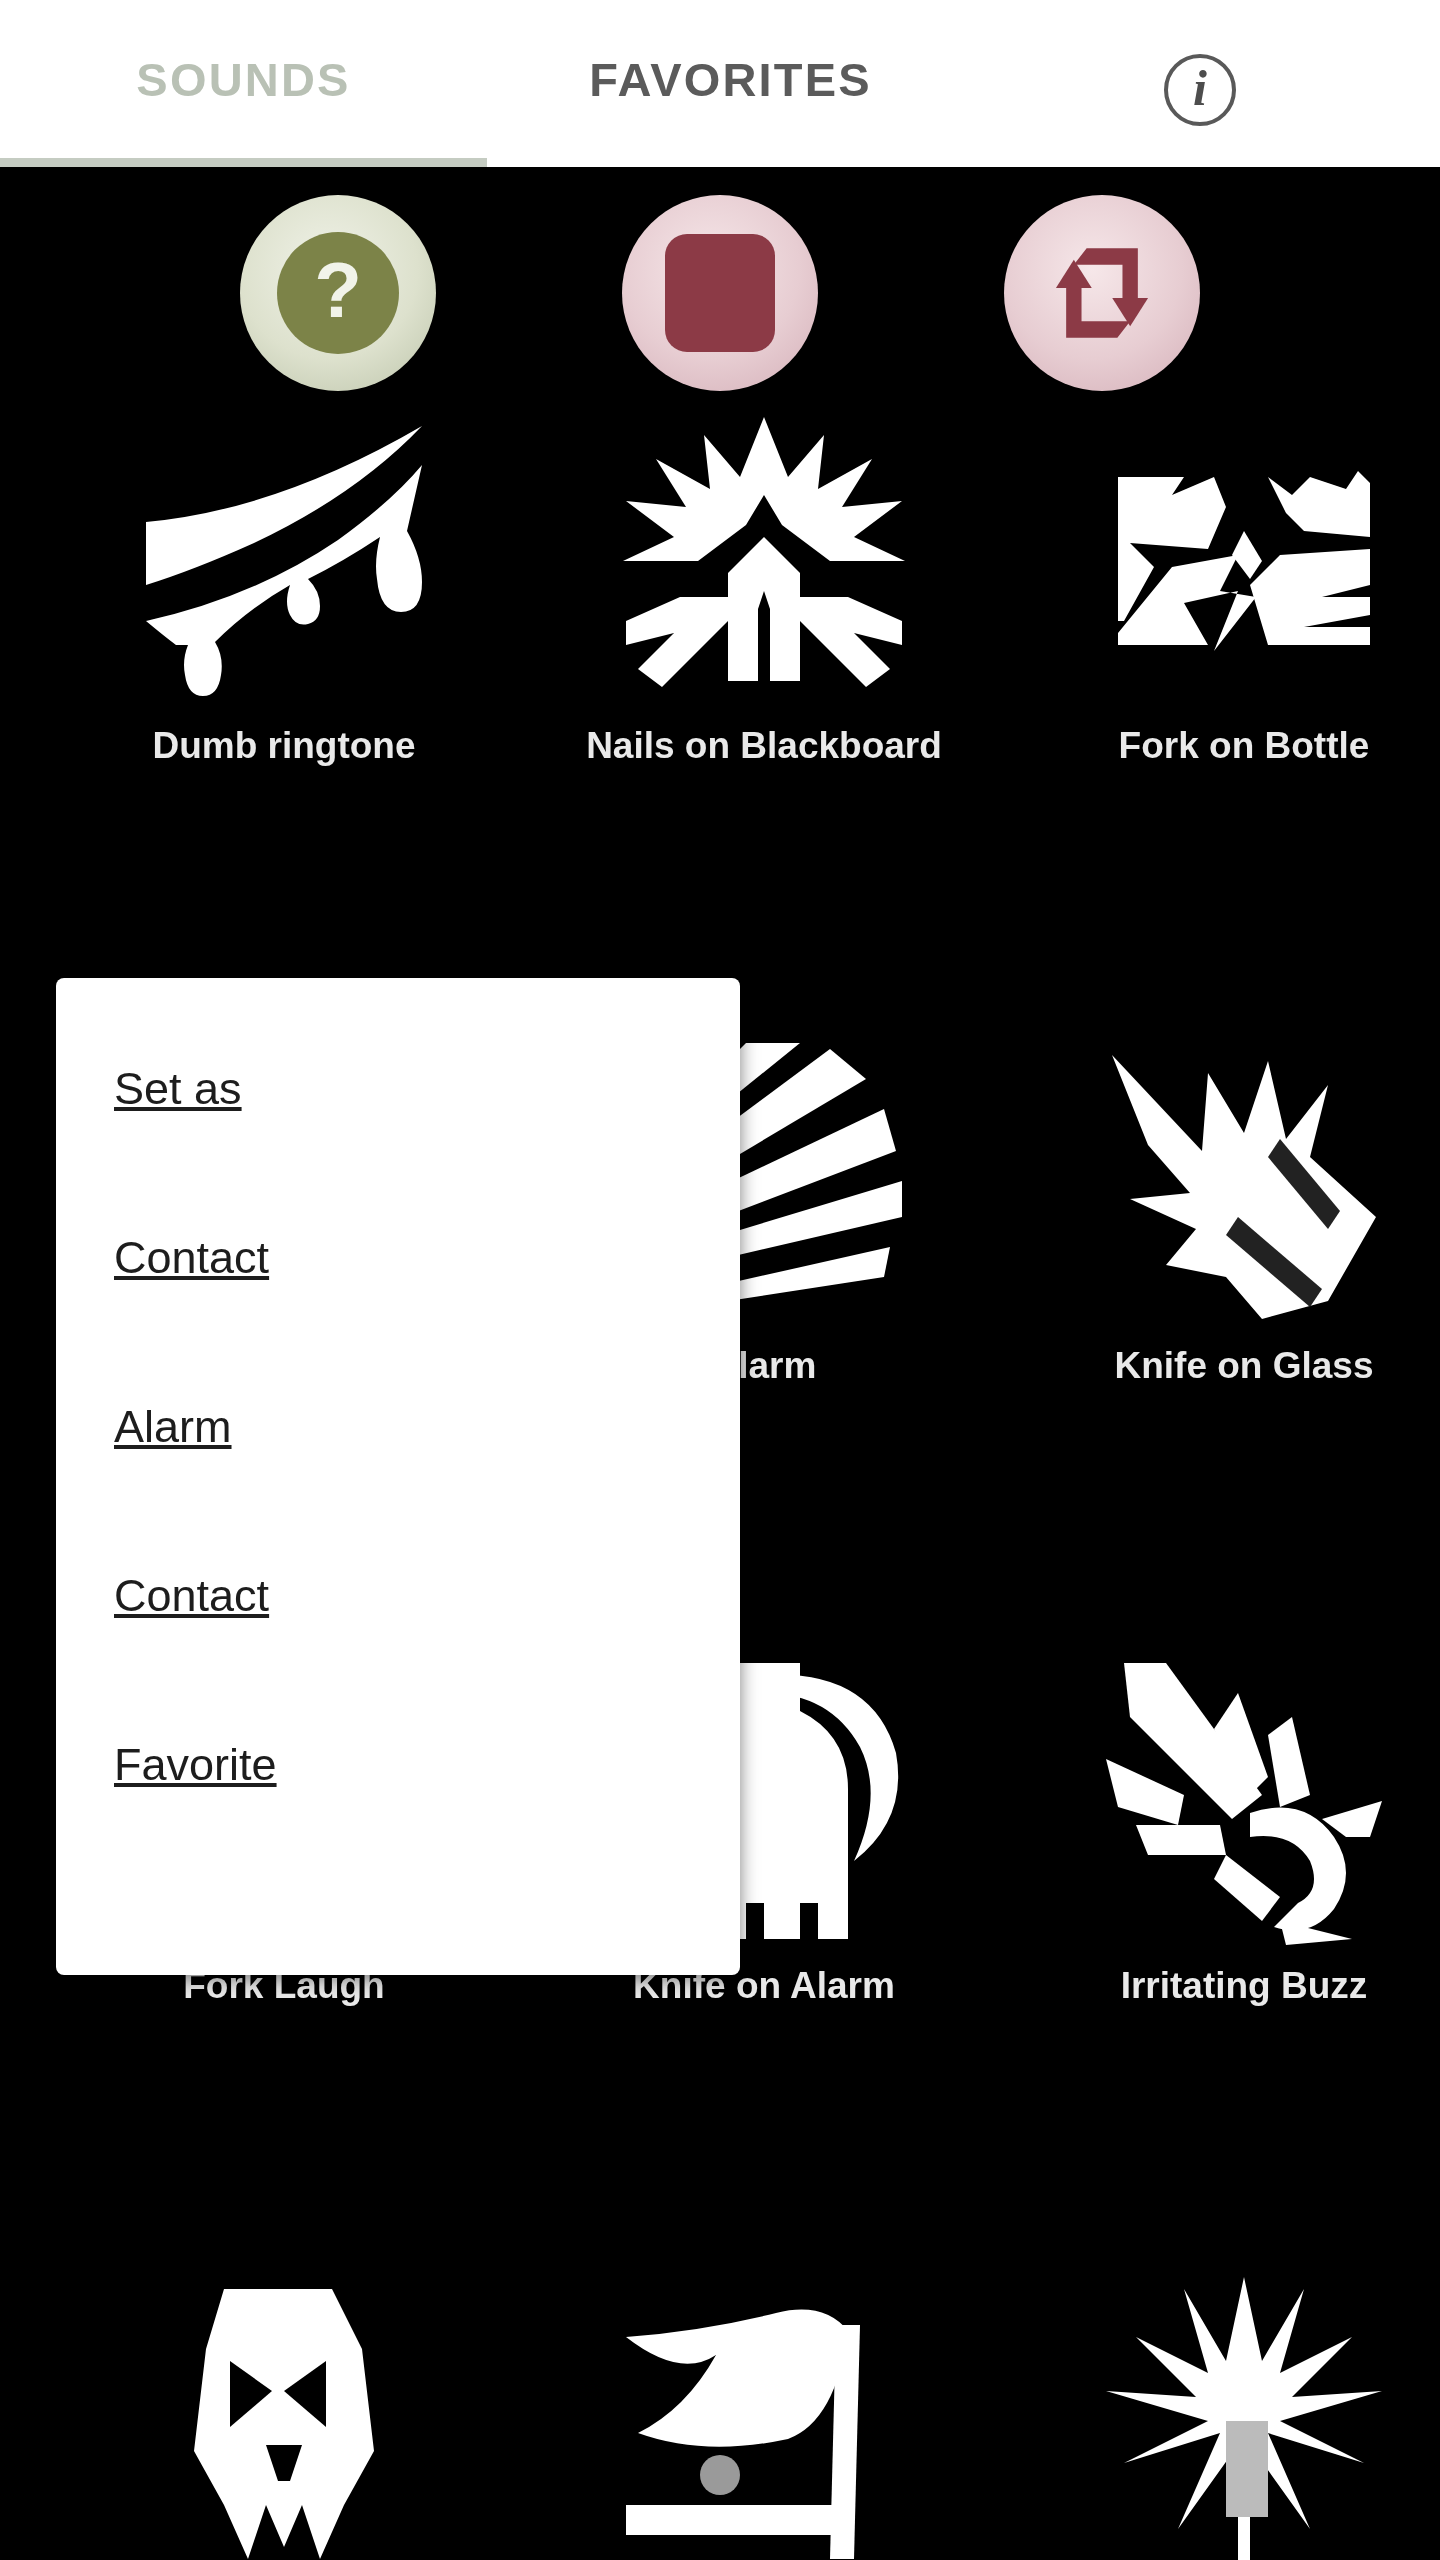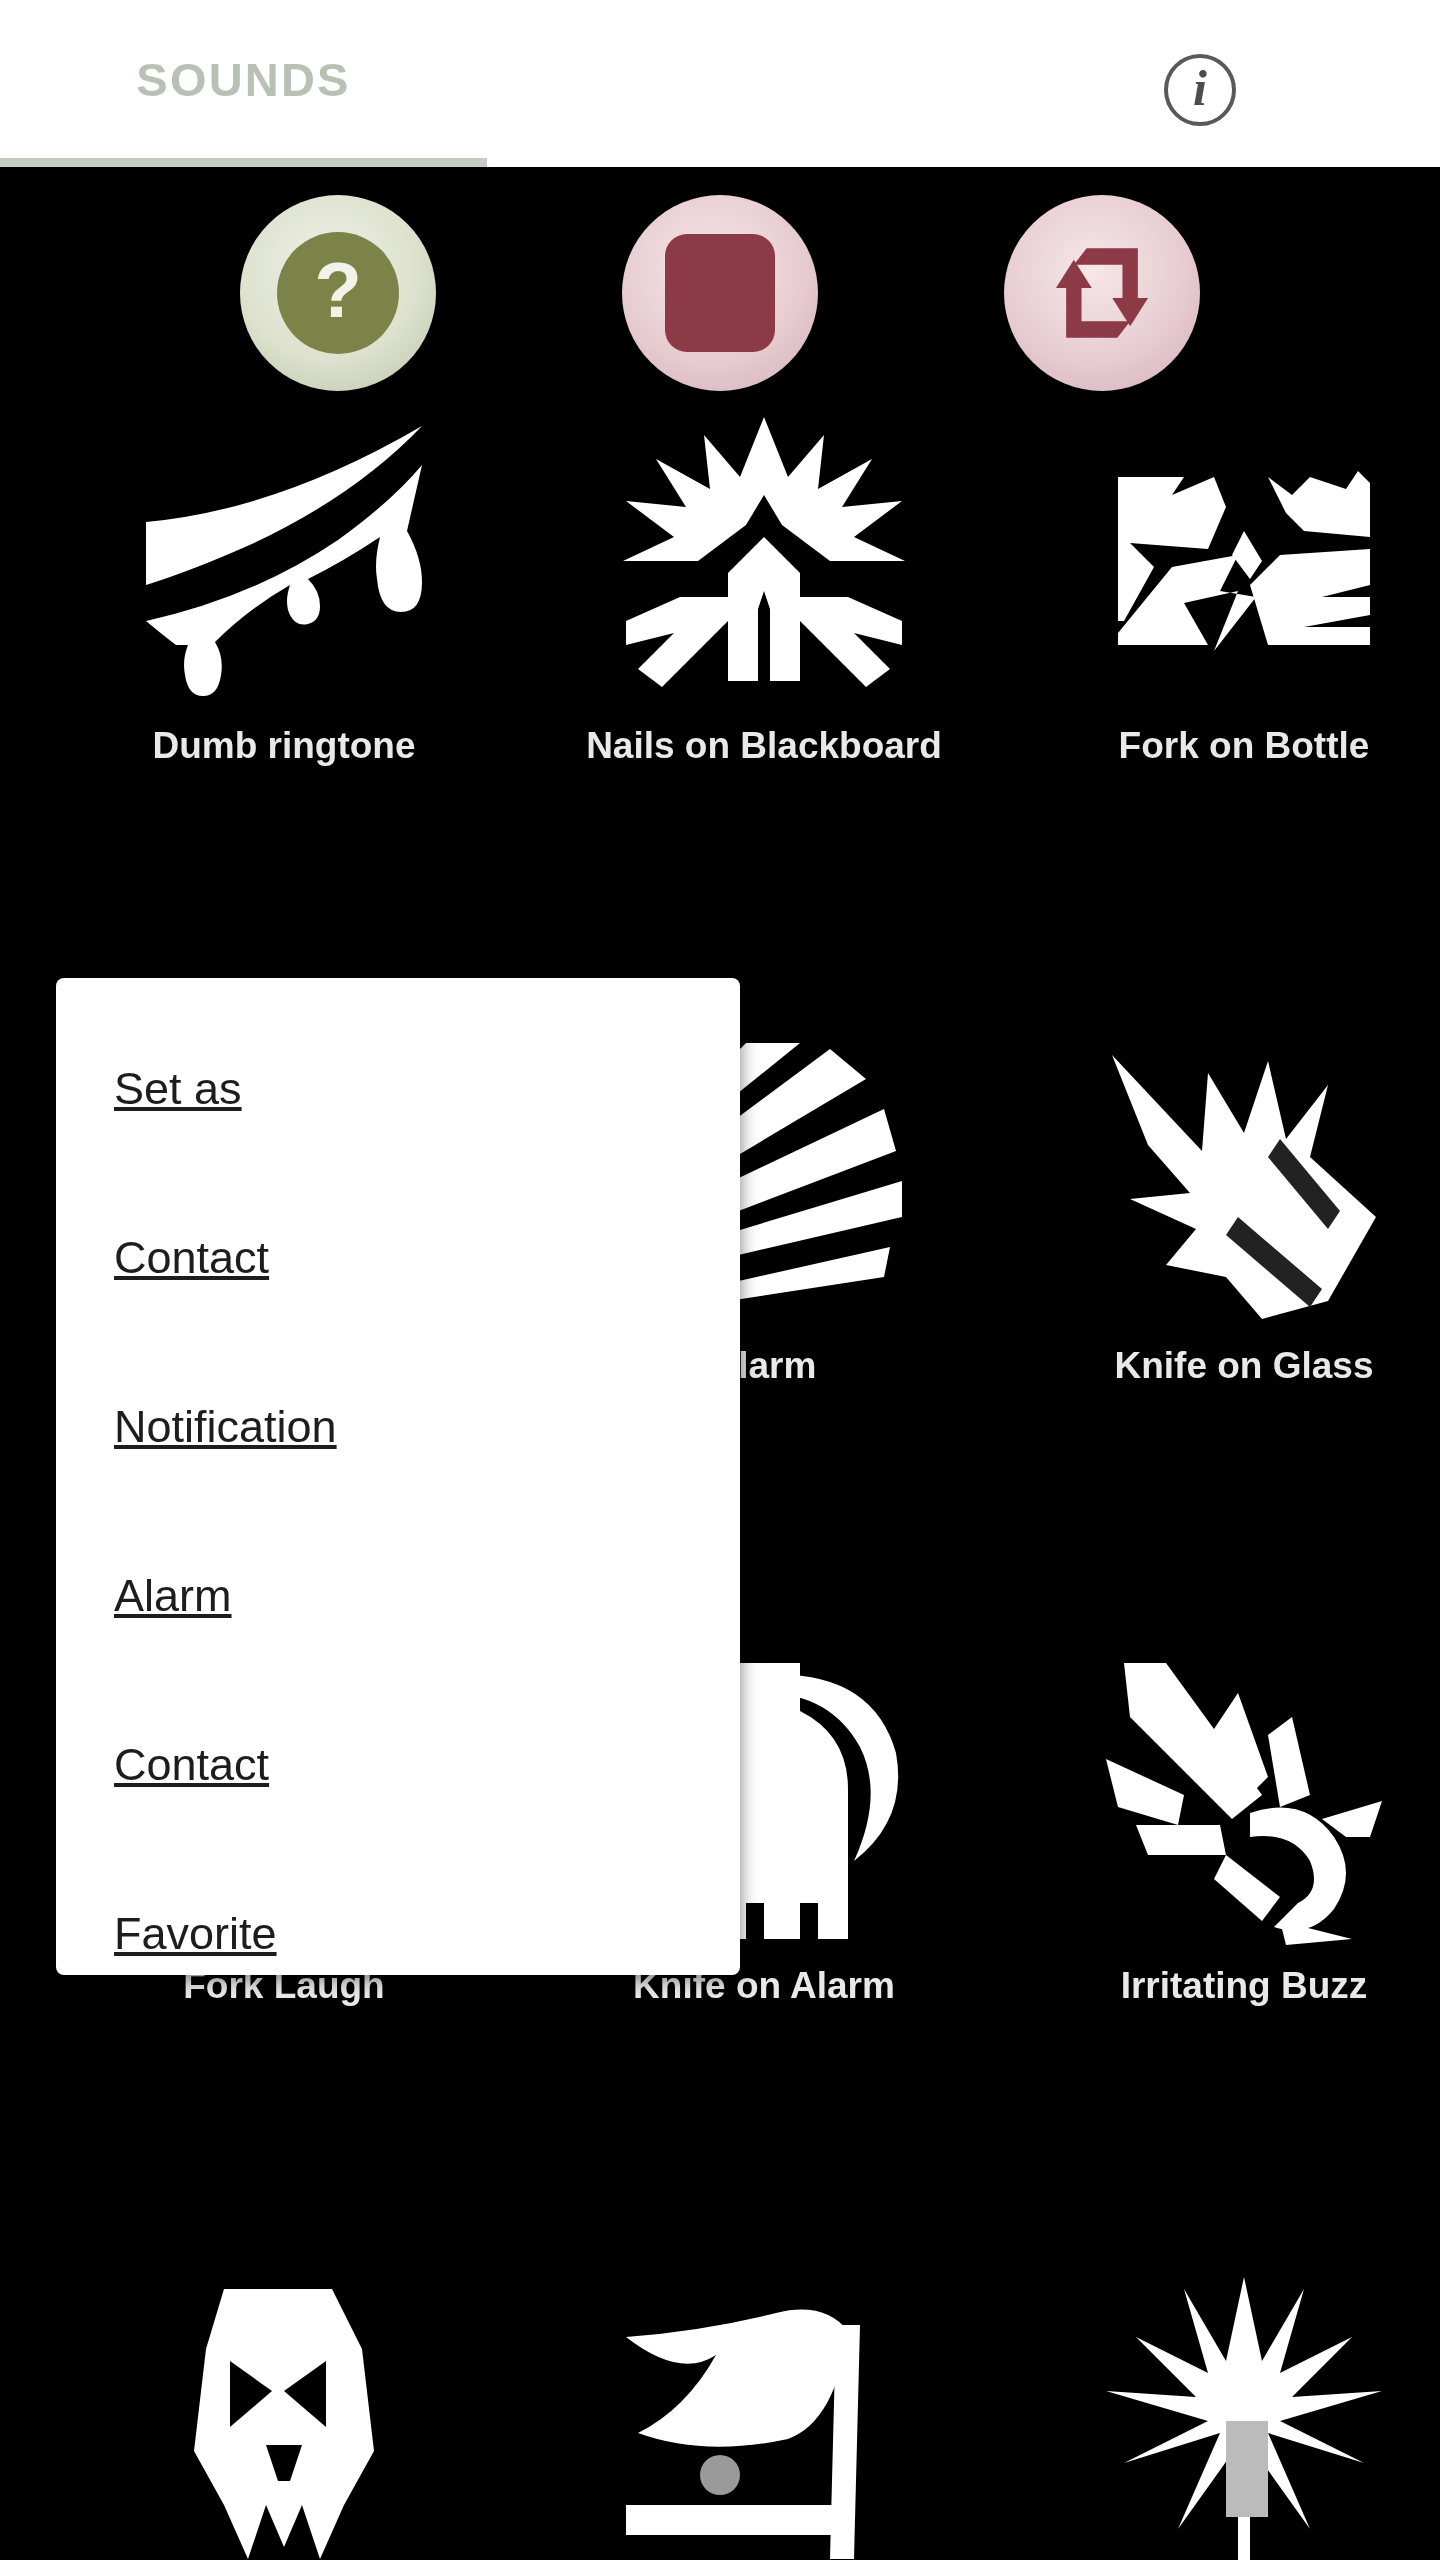--- a/index.html
+++ b/index.html
@@ -116,20 +116,23 @@
 </head>
 <body>
 
 <div id="app">
 
   <div class="tabbar">
     <div class="tabs">
       <div class="tab tab-sounds">
         <span>SOUNDS</span>
       </div>
+      <div class="tab tab-favorites">
+        <span>FAVORITES</span>
+      </div>
       <div class="tab-indicator"></div>
       <div class="info-btn">
         <div class="info-circle">
           <span>i</span>
         </div>
       </div>
     </div>
   </div>
 
   <div class="controls">
@@ -300,23 +303,20 @@
   </div>
 
   <div class="ctxmenu">
     <div class="ctxitem">
       <span>Set as</span>
     </div>
     <div class="ctxitem">
       <span>Contact</span>
     </div>
     <div class="ctxitem">
-      <span>Notification</span>
-    </div>
-    <div class="ctxitem">
       <span>Alarm</span>
     </div>
     <div class="ctxitem">
       <span>Contact</span>
     </div>
     <div class="ctxitem">
       <span>Favorite</span>
     </div>
   </div>
 

